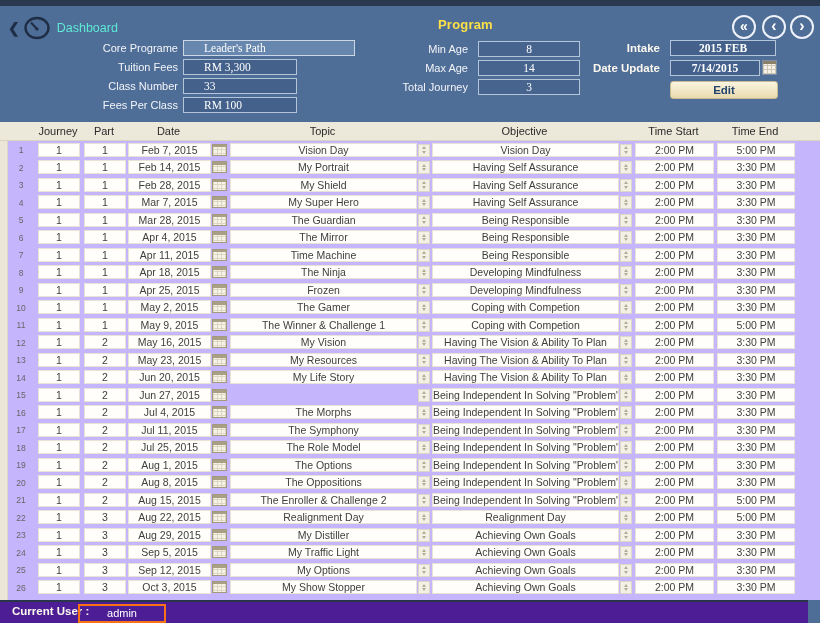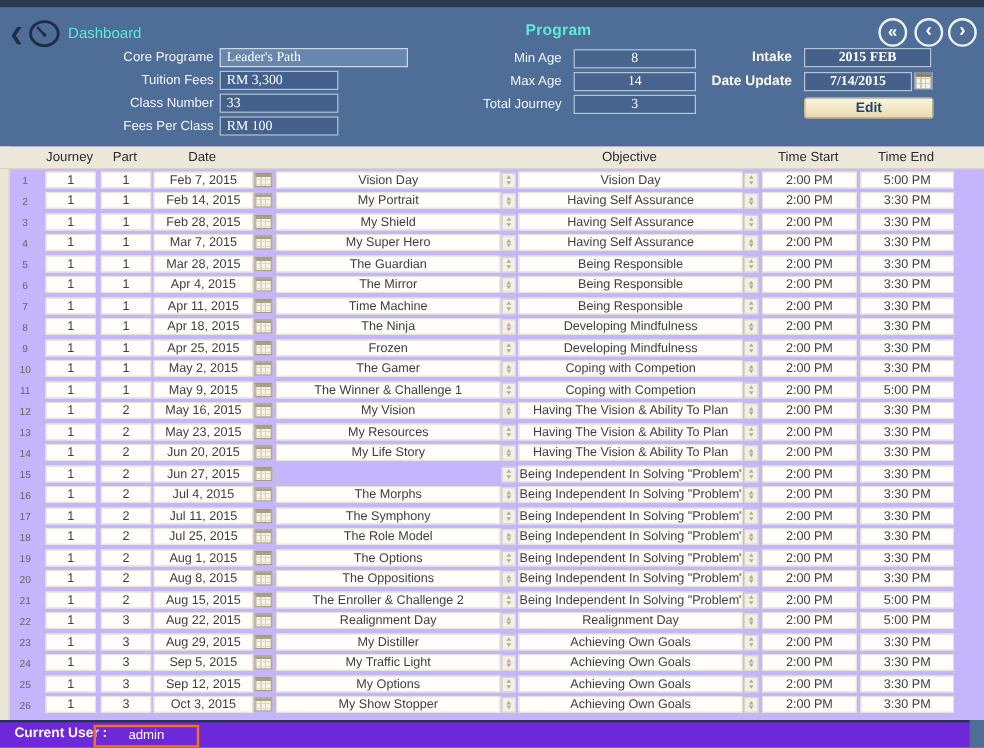--- a/index.html
+++ b/index.html
@@ -11,38 +11,38 @@
   
   .topstrip{position:absolute;top:0;left:0;right:0;height:6px;background:#2b3950;}
 
   
   .header{position:absolute;top:6px;left:0;right:0;height:116px;}
   .back-group{position:absolute;left:8px;top:8px;height:28px;display:flex;align-items:center;cursor:pointer;}
   .back-chev{color:#1f2d45;font-size:14px;font-weight:bold;margin-right:3px;}
   .gauge{margin-right:6px;}
   .dash-label{color:#5eead4;font-size:12.5px;}
 
-  .page-title{position:absolute;left:438px;top:11px;color:#5eead4;font-weight:bold;font-size:13px;letter-spacing:.2px;}
+  .page-title{position:absolute;left:438px;top:11px;color:#fde047;font-weight:bold;font-size:13px;letter-spacing:.2px;}
 
   .navbtn{position:absolute;top:9px;width:24px;height:24px;border:2px solid #eef2f8;border-radius:50%;
     box-sizing:border-box;color:#ffffff;text-align:center;font-weight:bold;cursor:pointer;
     display:flex;align-items:center;justify-content:center;}
   .nav-first{left:732px;font-size:14px;}
   .nav-prev{left:762px;font-size:16px;}
   .nav-next{left:790px;font-size:16px;}
   .navbtn span{position:relative;top:-1px;}
 
   .flabel{position:absolute;width:110px;text-align:right;color:#f3f5f9;font-size:11px;}
   .l1{left:68px;top:36px;}.l2{left:68px;top:55px;}.l3{left:68px;top:74px;}.l4{left:68px;top:93px;}
   .m1{left:370px;top:37px;width:98px;}.m2{left:370px;top:56px;width:98px;}.m3{left:370px;top:75px;width:98px;}
   .blabel{font-weight:bold;font-size:11.5px;color:#fbf8ee;}
   .r1{left:552px;top:36px;width:108px;}.r2{left:552px;top:56px;width:108px;}
 
   .ffield{position:absolute;height:14px;line-height:14px;border:1px solid #b4c5da;background:#44618b;
-    color:#ffffff;font-family:"Liberation Serif",serif;font-size:11.5px;padding-left:5px;overflow:hidden;white-space:nowrap;}
+    color:#ffffff;font-family:"Liberation Serif",serif;font-size:11.5px;padding-left:20px;overflow:hidden;white-space:nowrap;}
   .f-core{left:183px;top:34px;width:150px;background:#6787ae;border-color:#ccd8e6;}
   .f-tuition{left:183px;top:53px;width:92px;}
   .f-class{left:183px;top:72px;width:92px;}
   .f-fees{left:183px;top:91px;width:92px;}
   .fmid{left:478px;width:100px;text-align:center;padding-left:0;background:#46648d;}
   .f-min{top:35px;}.f-max{top:54px;}.f-total{top:73px;}
   .f-intake{left:670px;top:34px;width:104px;text-align:center;padding-left:0;font-weight:bold;}
   .f-dateupd{left:670px;top:54px;width:88px;text-align:center;padding-left:0;font-weight:bold;}
   .calbtn{position:absolute;left:762px;top:54px;width:15px;height:15px;background:#f4f2ea;border:1px solid #7d8ea8;
     box-sizing:border-box;cursor:pointer;
@@ -83,21 +83,21 @@
   .spin i{display:block;width:0;height:0;border-left:2.5px solid transparent;border-right:2.5px solid transparent;}
   .spin .up{border-bottom:3px solid #b3ac96;}
   .spin .dn{border-top:3px solid #b3ac96;}
   .cal-icon{top:2.5px;height:10px;background:#f6f3e8;border:1px solid #a39a7e;cursor:pointer;
     background-image:
       linear-gradient(#a89f84 0 2.5px, rgba(0,0,0,0) 2.5px),
       repeating-linear-gradient(90deg,#ddd6c0 0 1px, rgba(0,0,0,0) 1px 4px),
       repeating-linear-gradient(#ddd6c0 0 1px, rgba(0,0,0,0) 1px 4px);}
 
   
-  .footer{position:absolute;left:0;right:12px;bottom:0;height:23px;background:#6d28d9;border-top:2px solid #28354a;box-sizing:border-box;}
+  .footer{position:absolute;left:0;right:12px;bottom:0;height:23px;background:#4c1d95;border-top:2px solid #28354a;box-sizing:border-box;}
   .footer-label{position:absolute;left:12px;top:3px;color:#fbf8ee;font-weight:bold;font-size:11.5px;}
   .footer-user{position:absolute;left:78px;top:2px;width:84px;height:15px;line-height:15px;border:2px solid #f97316;
     color:#ffffff;font-size:11px;text-align:center;}
 </style>
 </head>
 <body>
 
 <div class="window">
   <div class="topstrip"></div>
 
@@ -148,20 +148,21 @@
     <div class="ffield f-dateupd">7/14/2015</div>
     <div class="calbtn"></div>
     <div class="editbtn">Edit</div>
   </div>
 
   <div class="grid">
     <div class="ghead">
       <span class="hlab c-journey">Journey</span>
       <span class="hlab c-part">Part</span>
       <span class="hlab c-date">Date</span>
+      <span class="hlab c-topic">Topic</span>
       <span class="hlab c-obj">Objective</span>
       <span class="hlab c-start">Time Start</span>
       <span class="hlab c-end">Time End</span>
     </div>
     <div id="rows">
         <div class="trow">
           <div class="cell c-num plain">1</div>
           <div class="cell c-journey">1</div>
           <div class="cell c-part">1</div>
           <div class="cell c-date">Feb 7, 2015</div>

